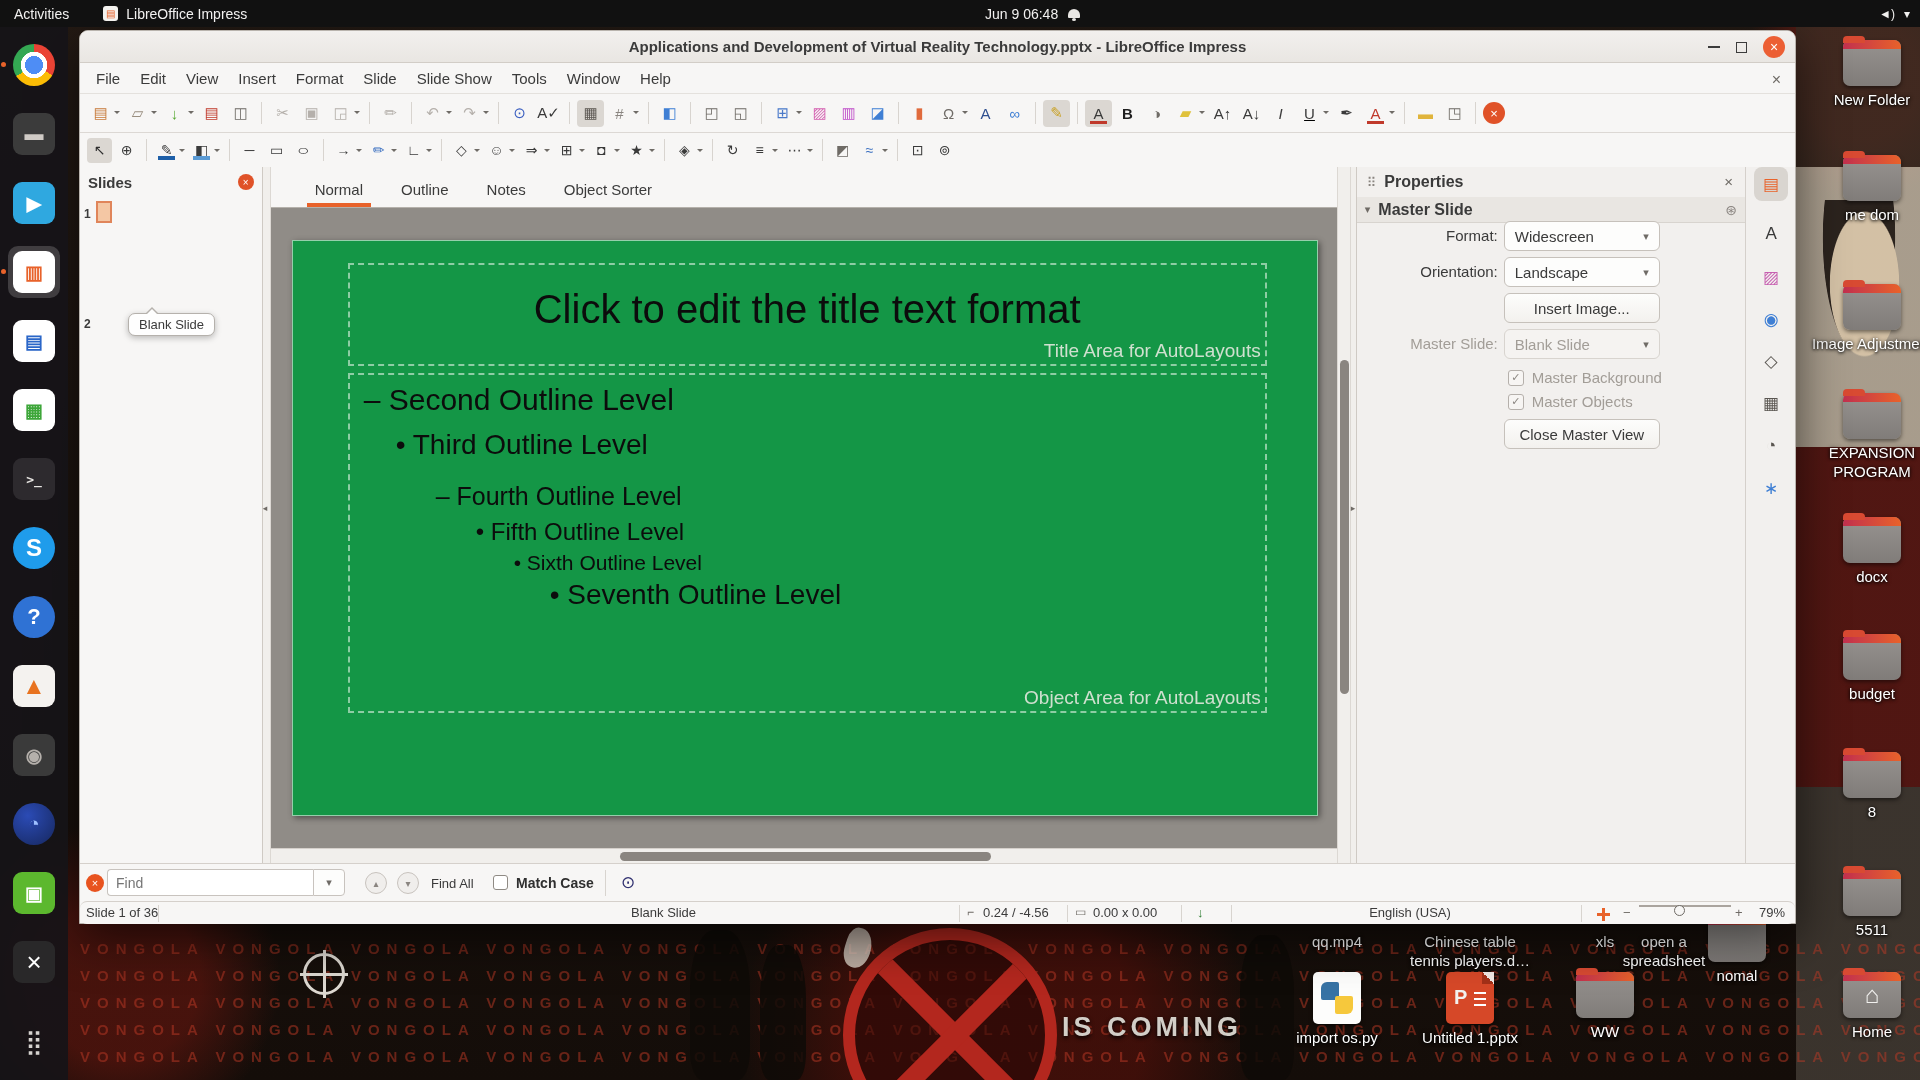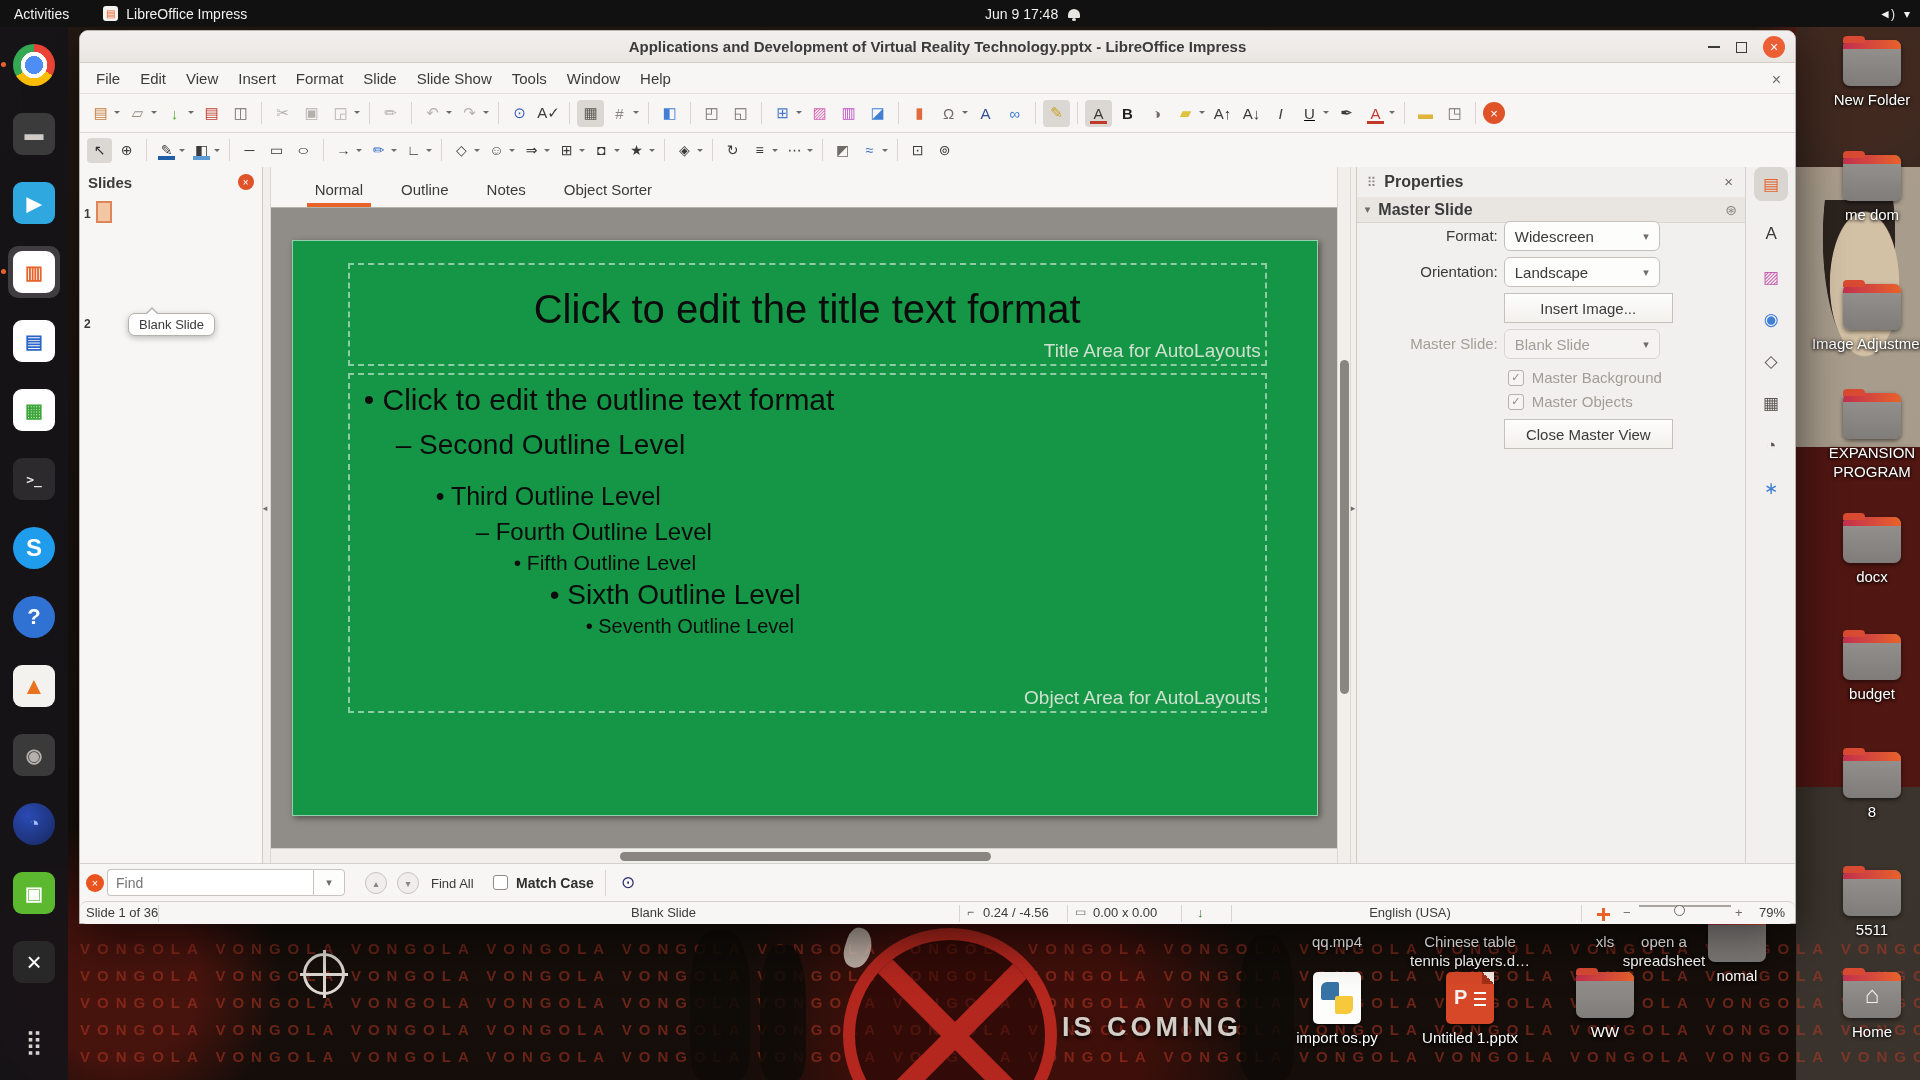--- a/index.html
+++ b/index.html
@@ -195,21 +195,21 @@
   #props-close { position:absolute; right:12px; top:6px; color:#6f6b66; font-size:15px; }
   #props-section { height:26px; background:#e9e6e2; border-bottom:1px solid #d8d4cf; display:flex; align-items:center; padding:0 8px; gap:8px; }
   #props-section .ttl { font-weight:bold; font-size:16px; }
   #props-section .gear { margin-left:auto; color:#8a8580; font-size:14px; }
   .prop-label { position:absolute; left:0; width:141px; text-align:right; line-height:30px; }
   .prop-label.dis { color:#a29d97; }
   .dropdown { position:absolute; left:147px; width:156px; height:30px; background:#fdfdfc; border:1px solid #c6c1bb;
     border-radius:6px; display:flex; align-items:center; padding:0 10px; justify-content:space-between; }
   .dropdown .chev { color:#6f6b66; font-size:11px; }
   .dropdown.disabled { color:#a29d97; background:#f5f3f1; border-color:#d8d4cf; }
-  .pbtn { position:absolute; left:147px; width:169px; height:30px; border:1px solid #c6c1bb; border-radius:0;
+  .pbtn { position:absolute; left:147px; width:156px; height:30px; border:1px solid #c6c1bb; border-radius:6px;
     background:linear-gradient(#fdfdfc,#f3f1ee); display:flex; align-items:center; justify-content:center; }
   .cb-row { position:absolute; left:151px; display:flex; align-items:center; gap:8px; color:#a29d97; }
   .cb-box { width:16px; height:16px; border:1px solid #b5b0ab; border-radius:3px; background:#f7f5f3; color:#8a8580;
     font-size:11px; display:flex; align-items:center; justify-content:center; }
 
   #side-tabs { width:50px; background:#f2f0ee; border-left:1px solid #d5d0cb; position:relative; }
   #side-tabs .menu { position:absolute; left:0; width:50px; top:8px; text-align:center; color:#4a4a4a; font-size:15px; }
   .stab { position:absolute; left:8px; width:34px; height:34px; border-radius:8px; display:flex; align-items:center; justify-content:center; font-size:17px; }
   .stab.active { background:#d9d5d0; }
   .stab:nth-of-type(2){ top:50px; } .stab:nth-of-type(3){ top:93px; } .stab:nth-of-type(4){ top:135px; }
@@ -367,21 +367,21 @@
 
 <div id="topbar">
   <div class="tb-left">
     <span>Activities</span>
     <span class="tb-app">
       <span class="appbadge">▤</span>
       <span>LibreOffice Impress</span>
     </span>
   </div>
   <div id="tb-clockwrap">
-    <span>Jun 9 17:48</span>
+    <span>Jun 9 06:48</span>
     <span class="bell"></span>
   </div>
   <div id="tb-right">
     <span>◄)</span>
     <span>▾</span>
   </div>
 </div>
 
 <div id="dock">
   <div style="display:flex;flex-direction:column;gap:17px;align-items:center">
@@ -705,21 +705,20 @@
           <span class="vtab">Object Sorter</span>
         </div>
       <div id="canvas">
         <div id="the-slide">
           <div id="title-box" class="ph-box">
             <div id="slide-title-text">Click to edit the title text format</div>
             <div class="area-label">Title Area for AutoLayouts</div>
           </div>
           <div id="outline-box" class="ph-box">
             <div id="outline-list">
-                <div class="ol-line">• Click to edit the outline text format</div>
                 <div class="ol-line">– Second Outline Level</div>
                 <div class="ol-line">• Third Outline Level</div>
                 <div class="ol-line">– Fourth Outline Level</div>
                 <div class="ol-line">• Fifth Outline Level</div>
                 <div class="ol-line">• Sixth Outline Level</div>
                 <div class="ol-line">• Seventh Outline Level</div>
               </div>
             <div class="area-label">Object Area for AutoLayouts</div>
           </div>
         </div>

